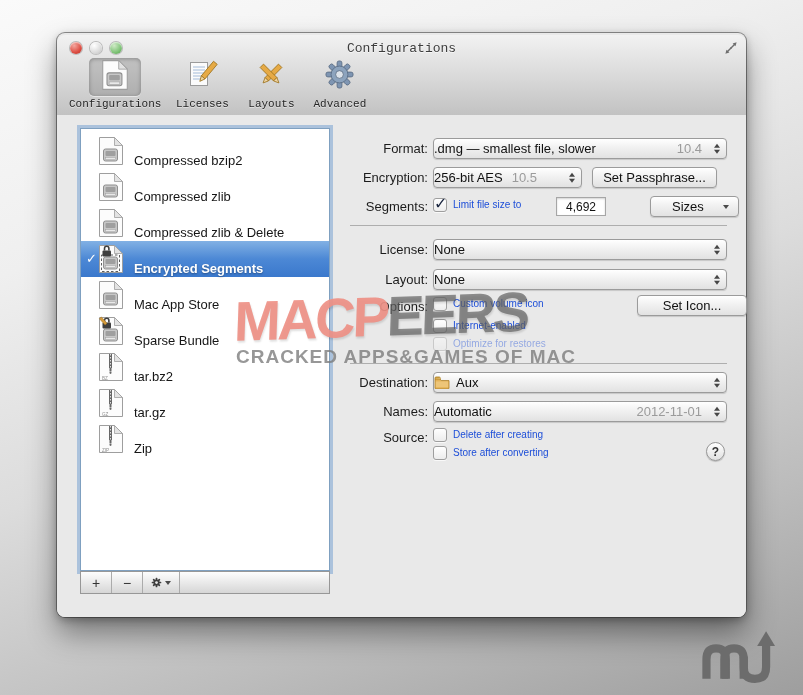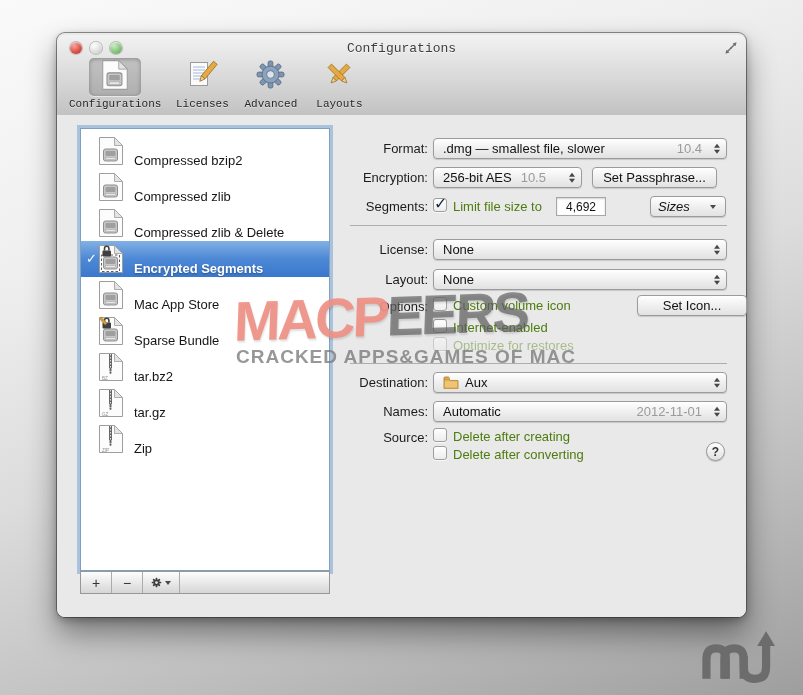--- a/index.html
+++ b/index.html
@@ -75,36 +75,36 @@
   .seg-fill { flex:1; border-right:none; }
   
   .form { position:absolute; inset:0; }
   .flabel { position:absolute; left:240px; width:131px; text-align:right; font-size:13px; color:#1c1c1c; white-space:nowrap; }
   .popup, .btn {
     position:absolute; height:21px; border:1px solid #9b9b9b; border-radius:4px;
     background:linear-gradient(#ffffff,#f1f1f1 45%,#e2e2e2);
     box-shadow:0 1px 1px rgba(0,0,0,.15);
     display:flex; align-items:center; font-size:13px; color:#111; cursor:pointer;
   }
-  .popup { padding-left:9px; }
+  .popup { }
   .btn { justify-content:center; }
   .pop-badge { color:#9b9b9b; }
   .badge-right { position:absolute; right:24px; }
   .badge-inline { margin-left:9px; }
   .stepper { position:absolute; right:6px; top:50%; transform:translateY(-50%); display:flex; flex-direction:column; gap:2.5px; }
   .arr { width:0; height:0; border-left:3.5px solid transparent; border-right:3.5px solid transparent; }
   .arr.up { border-bottom:4.5px solid #464646; }
   .arr.dn { border-top:4.5px solid #464646; }
   .sizes-caret { position:absolute; right:9px; top:8px; }
   .cb {
     position:absolute; width:14px; height:14px; border:1px solid #9e9e9e; border-radius:3px;
     background:linear-gradient(#ffffff,#ededed); box-shadow:0 1px 0 rgba(255,255,255,.7); cursor:pointer;
   }
   .cb.checked::after { content:"✓"; position:absolute; top:-5px; left:0px; font-size:16px; font-weight:bold; color:#17233d; }
-  .cblabel { position:absolute; font-size:13px; color:#4d7c0f; white-space:nowrap; }
+  .cblabel { position:absolute; font-size:10px; color:#1d4ed8; white-space:nowrap; }
   .disabled { opacity:.42; }
   .txtfield {
     position:absolute; width:50px; height:19px; border:1px solid #a6a6a6; background:#fff;
     box-shadow:inset 0 1px 2px rgba(0,0,0,.18); font-size:12px; text-align:center;
     font-family:"Liberation Sans","DejaVu Sans",sans-serif; color:#111;
   }
   .sep { position:absolute; left:293px; width:377px; border-top:1px solid #aeaeae; }
   .help-btn {
     position:absolute; left:649px; top:327px; width:19px; height:19px; border-radius:50%;
     border:1px solid #969696; background:linear-gradient(#ffffff,#e0e0e0);
@@ -179,47 +179,47 @@
                 <g transform="rotate(40 22 12)">
     <rect x="20" y="1" width="4.8" height="19" fill="#e6aa45" stroke="#9d731f" stroke-width="0.8"></rect>
     <path d="M20,20 l2.4,5.2 2.4,-5.2 z" fill="#efd5a3" stroke="#9d731f" stroke-width="0.8"></path>
                 </g>
               </svg></span>
           </div>
                  <div class="tb-label">Licenses</div>
         </div>
         <div class="tb-item">
           <div class="tb-icon-wrap">
+            <span><svg width="32" height="32" viewBox="0 0 32 32">
+                <g transform="rotate(45 16 16)">
+    <rect x="13.6" y="3" width="4.8" height="19" fill="#e6aa45" stroke="#9d731f" stroke-width="0.8"></rect>
+    <path d="M13.6,22 l2.4,5.2 2.4,-5.2 z" fill="#efd5a3" stroke="#9d731f" stroke-width="0.8"></path>
+                </g>
+                <g transform="rotate(-45 16 16)">
+    <rect x="13.6" y="3" width="4.8" height="19" fill="#e6aa45" stroke="#9d731f" stroke-width="0.8"></rect>
+    <path d="M13.6,22 l2.4,5.2 2.4,-5.2 z" fill="#efd5a3" stroke="#9d731f" stroke-width="0.8"></path>
+                </g>
+              </svg></span>
+          </div>
+                 <div class="tb-label">Layouts</div>
+        </div>
+        <div class="tb-item">
+          <div class="tb-icon-wrap">
             <span><svg width="31" height="31" viewBox="0 0 32 32">
       <g fill="#7e95b2" stroke="#55687f" stroke-width="0.8">
         <rect x="13.5" y="2" width="5" height="28" rx="2"></rect>
         <rect x="13.5" y="2" width="5" height="28" rx="2" transform="rotate(45 16 16)"></rect>
         <rect x="13.5" y="2" width="5" height="28" rx="2" transform="rotate(90 16 16)"></rect>
         <rect x="13.5" y="2" width="5" height="28" rx="2" transform="rotate(135 16 16)"></rect>
       </g>
       <circle cx="16" cy="16" r="8.7" fill="#8ca3bd" stroke="#55687f" stroke-width="0.8"></circle>
       <circle cx="16" cy="16" r="4" fill="#dde3ea" stroke="#55687f" stroke-width="0.8"></circle>
               </svg></span>
           </div>
                  <div class="tb-label">Advanced</div>
-        </div>
-        <div class="tb-item">
-          <div class="tb-icon-wrap">
-            <span><svg width="32" height="32" viewBox="0 0 32 32">
-                <g transform="rotate(45 16 16)">
-    <rect x="13.6" y="3" width="4.8" height="19" fill="#e6aa45" stroke="#9d731f" stroke-width="0.8"></rect>
-    <path d="M13.6,22 l2.4,5.2 2.4,-5.2 z" fill="#efd5a3" stroke="#9d731f" stroke-width="0.8"></path>
-                </g>
-                <g transform="rotate(-45 16 16)">
-    <rect x="13.6" y="3" width="4.8" height="19" fill="#e6aa45" stroke="#9d731f" stroke-width="0.8"></rect>
-    <path d="M13.6,22 l2.4,5.2 2.4,-5.2 z" fill="#efd5a3" stroke="#9d731f" stroke-width="0.8"></path>
-                </g>
-              </svg></span>
-          </div>
-                 <div class="tb-label">Layouts</div>
         </div>
       </div>
   </div>
 
   <div class="content">
     <div class="listbox">
         <div class="lrow">
      <span class="ic"><svg width="26" height="30" viewBox="0 0 26 30">
               <path d="M1.5,1.5 h15 l8,8 v19 h-23 z" fill="#fcfcfc" stroke="#9e9e9e"></path>
               <path d="M16.5,1.5 l8,8 h-8 z" fill="#e3e3e3" stroke="#9e9e9e" stroke-width="0.8"></path>
@@ -368,21 +368,21 @@
             <i class="arr dn"></i>
           </span>
       </div>
       <div class="btn" style="left:535px; top:52px; width:125px;">Set Passphrase...</div>
 
       <div class="flabel" style="top:84px">Segments:</div>
       <div class="cb checked" style="left:376px; top:83px;"></div>
       <div class="cblabel" style="left:396px; top:84px;">Limit file size to</div>
       <input class="txtfield" style="left: 499px; top: 82px;" value="4,692">
       <div class="cblabel" style="left:558px; top:84px;margin-left:48px;">MB</div>
-      <div class="btn" style="left:593px; top:81px; width:76px; justify-content:flex-start; padding-left:7px;font-style:italic;">
+      <div class="btn" style="left:593px; top:81px; width:89px; justify-content:flex-start; padding-left:21px;">
         <span>Sizes</span>
         <span class="caret-dn sizes-caret"></span>
       </div>
 
       <div class="sep" style="top:110px"></div>
 
       <div class="flabel" style="top:127px">License:</div>
       <div class="popup" style="left:376px; top:124px; width:294px;">
         <span>None</span>
         <span class="stepper">
@@ -437,21 +437,21 @@
             <i class="arr up"></i>
             <i class="arr dn"></i>
           </span>
       </div>
 
       <div class="flabel" style="top:315px">Source:</div>
       <div id="source-rows">
           <div class="cb" style="left: 376px; top: 313px;"></div>
           <div class="cblabel" style="left: 396px; top: 314px;">Delete after creating</div>
           <div class="cb" style="left: 376px; top: 331px;"></div>
-          <div class="cblabel" style="left: 396px; top: 332px;">Delete after converting</div>
+          <div class="cblabel" style="left: 396px; top: 332px;">Store after converting</div>
         </div>
 
       <div class="help-btn">?</div>
     </div>
   </div>
 </div>
 
 <div class="watermark">
   <div class="wm1"><span class="wm-red">MACP</span><span class="wm-gray">EERS</span></div>
   <div class="wm2">CRACKED APPS&amp;GAMES OF MAC</div>

